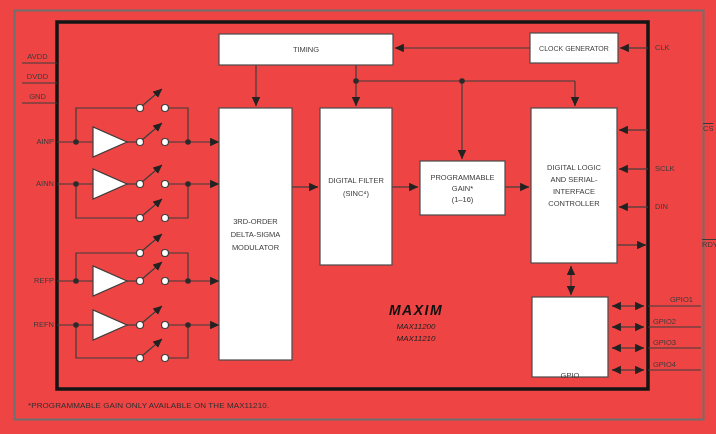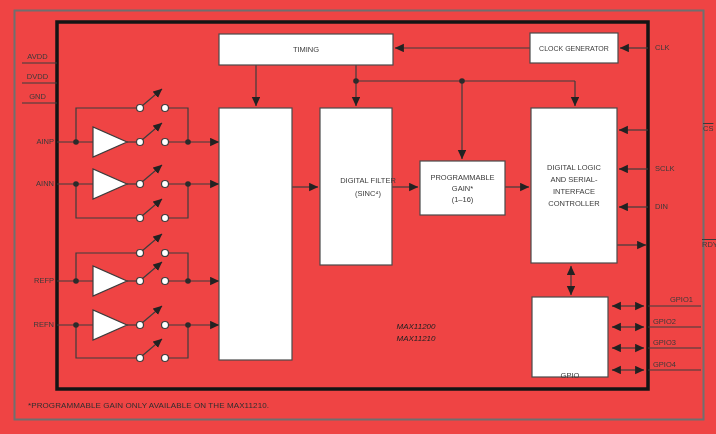--- a/index.html
+++ b/index.html
@@ -166,21 +166,24 @@
     <rect x="219" y="108" width="73" height="252"></rect>
     <rect x="320" y="108" width="72" height="157"></rect>
     <rect x="420" y="161" width="85" height="54"></rect>
     <rect x="531" y="108" width="86" height="155"></rect>
     <rect x="532" y="297" width="76" height="80"></rect>
   </g>
 </svg>
 
 <div class="blklbl" style="left:219px;top:34px;width:174px;height:31px;">TIMING</div>
 <div class="blklbl" style="left:530px;top:33px;width:88px;height:30px;font-size:7px;">CLOCK GENERATOR</div>
-<div class="blklbl" style="left:320px;top:108px;width:72px;height:157px;line-height:13px;margin-left:12px;">DIGITAL FILTER
+<div class="blklbl" style="left:219px;top:108px;width:73px;height:252px;line-height:13px;">3RD-ORDER
+DELTA-SIGMA
+MODULATOR</div>
+<div class="blklbl" style="left:320px;top:108px;width:72px;height:157px;line-height:13px;">DIGITAL FILTER
 (SINC⁴)</div>
 <div class="blklbl" style="left:420px;top:161px;width:85px;height:54px;line-height:11px;">PROGRAMMABLE
 GAIN*
 (1–16)</div>
 <div class="blklbl" style="left:531px;top:108px;width:86px;height:155px;line-height:12px;">DIGITAL LOGIC
 AND SERIAL-
 INTERFACE
 CONTROLLER</div>
 <div class="blklbl" style="left:532px;top:297px;width:76px;height:80px;margin-top:38px;">GPIO</div>
 
@@ -195,18 +198,19 @@
 <div class="lbl" style="left:655px;top:43px;width:45px;">CLK</div>
 <div class="lbl" style="left:655px;top:124px;width:45px;"><span class="ovl">CS</span></div>
 <div class="lbl" style="left:655px;top:164px;width:45px;">SCLK</div>
 <div class="lbl" style="left:655px;top:202px;width:45px;">DIN</div>
 <div class="lbl" style="left:654px;top:240px;width:60px;"><span class="ovl">RDY</span><span>/DOUT</span></div>
 <div class="lbl" style="left:653px;top:295px;width:46px;margin-left:17px;">GPIO1</div>
 <div class="lbl" style="left:653px;top:317px;width:46px;">GPIO2</div>
 <div class="lbl" style="left:653px;top:338px;width:46px;">GPIO3</div>
 <div class="lbl" style="left:653px;top:360px;width:46px;">GPIO4</div>
 
+<div class="logo" style="position:absolute;left:356px;top:303px;width:120px;">MAXIM</div>
 <div class="parts" style="position:absolute;left:356px;top:321px;width:120px;white-space:pre-line;">MAX11200
 MAX11210</div>
 
 <div class="lbl foot" style="left:28px;top:401px;width:420px;">*PROGRAMMABLE GAIN ONLY AVAILABLE ON THE MAX11210.</div>
 
 </div>
 
 </body></html>

